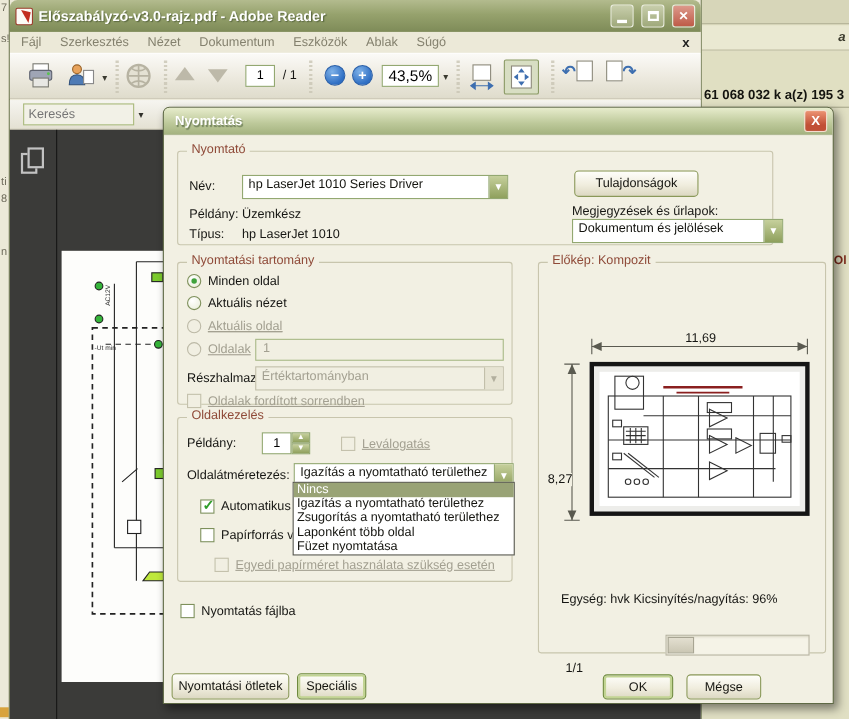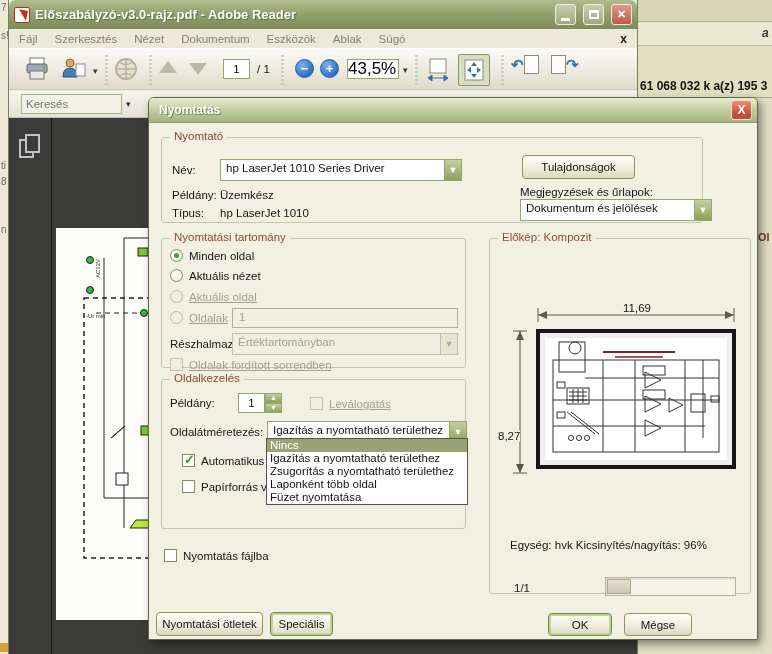--- a/index.html
+++ b/index.html
@@ -43,21 +43,21 @@
   .toolbar1 { position:absolute; left:0; top:48px; width:100%; height:42px;
               background:linear-gradient(#FBFAF7,#ECE9DE 55%,#DFDCCC); border-top:1px solid #fff; border-bottom:1px solid #CFCBBA; }
   .toolbar2 { position:absolute; left:0; top:91px; width:100%; height:27px;
               background:linear-gradient(#F6F5F0,#E4E1D3); border-bottom:1px solid #C6C2B0; }
   .tsep { position:absolute; top:6px; width:3px; height:30px;
           background:repeating-linear-gradient(#C9C5B4 0 2px, transparent 2px 4px); opacity:.8; }
   .tico { position:absolute; display:flex; align-items:center; justify-content:center; }
   .blue-circle { width:19px; height:19px; border-radius:50%; background:radial-gradient(circle at 35% 30%, #7FB2E8, #2F6FC4 70%);
                  border:1px solid #2A5FA8; color:#fff; font-weight:bold; font-size:13px; line-height:17px; text-align:center; }
   .page-input { position:absolute; width:27px; height:20px; border:1px solid #93A871; background:#fff; font-size:11.5px; text-align:center; font-family:"Liberation Sans",sans-serif; }
-  .zoom-combo { position:absolute; width:52px; height:20px; border:1px solid #93A871; background:#fff; font-size:17px; display:flex; align-items:center; }
+  .zoom-combo { position:absolute; width:52px; height:20px; border:1px solid #93A871; background:#fff; font-size:14px; display:flex; align-items:center; justify-content:center; }
   .dd-arrow-flat { position:absolute; font-size:9px; color:#3A3A30; }
   .gray-arrow { width:0; height:0; border-left:9px solid transparent; border-right:9px solid transparent; }
   .gray-arrow.up { border-bottom:12px solid #BDB9A9; }
   .gray-arrow.down { border-top:12px solid #BDB9A9; }
   .mini-page { width:15px; height:19px; background:#fff; border:1px solid #8D8A7B; position:relative; }
   .fit-pressed { background:#D8DEC3; border:1px solid #8A9A64; border-radius:2px; }
   .rot-glyph { font-size:15px; color:#3E6FB0; font-weight:bold; }
 
   .searchbox { position:absolute; left:12px; top:3px; width:101px; height:20px; border:1px solid #A9B97C; background:#F2F1E7; font-size:11.5px; color:#8C8977; padding:0 4px; font-family:"Liberation Sans",sans-serif; }
   .search-dd { position:absolute; left:117px; top:8px; font-size:9px; color:#30302A; }
@@ -353,20 +353,24 @@
         <span class="val">Igazítás a nyomtatható területhez</span>
         <span class="carrow">▼</span>
       </div>
       <div class="row" style="left:20px; top:74px;">
         <span class="check on"></span>
         <span>Automatikus for</span>
       </div>
       <div class="row" style="left:20px; top:100px;">
         <span class="check"></span>
         <span>Papírforrás vála</span>
+      </div>
+      <div class="row" style="left:33px; top:127px;">
+        <span class="check dis"></span>
+        <span class="dimtxt">Egyedi papírméret használata szükség esetén</span>
       </div>
     </div>
 
     <div class="ddlist">
       <div class="opt sel">Nincs</div>
       <div class="opt">Igazítás a nyomtatható területhez</div>
       <div class="opt">Zsugorítás a nyomtatható területhez</div>
       <div class="opt">Laponként több oldal</div>
       <div class="opt">Füzet nyomtatása</div>
     </div>
@@ -435,21 +439,21 @@
           <rect x="166" y="58" width="8" height="6" fill="none" stroke="#333"></rect>
           <line x1="22" y1="74" x2="50" y2="96" stroke="#333"></line>
           <line x1="26" y1="74" x2="54" y2="96" stroke="#333"></line>
           <circle cx="26" cy="100" r="2.5" fill="none" stroke="#333"></circle>
           <circle cx="34" cy="100" r="2.5" fill="none" stroke="#333"></circle>
           <circle cx="42" cy="100" r="2.5" fill="none" stroke="#333"></circle>
         </svg>
       </div>
 
       <span class="lbl" style="left:20px; top:300px;">Egység: hvk Kicsinyítés/nagyítás:  96%</span>
-      <span class="lbl" style="left:24px; top:343px;">1/1</span>
+      <span class="lbl" style="left:24px; top:363px;">1/1</span>
       <div class="slider">
         <div class="thumb"></div>
       </div>
     </div>
 
     <div class="btn focus" style="left:399px; top:515px; width:64px; height:23px;">OK</div>
     <div class="btn" style="left:475px; top:515px; width:68px; height:23px;">Mégse</div>
   </div>
 
 </div>

